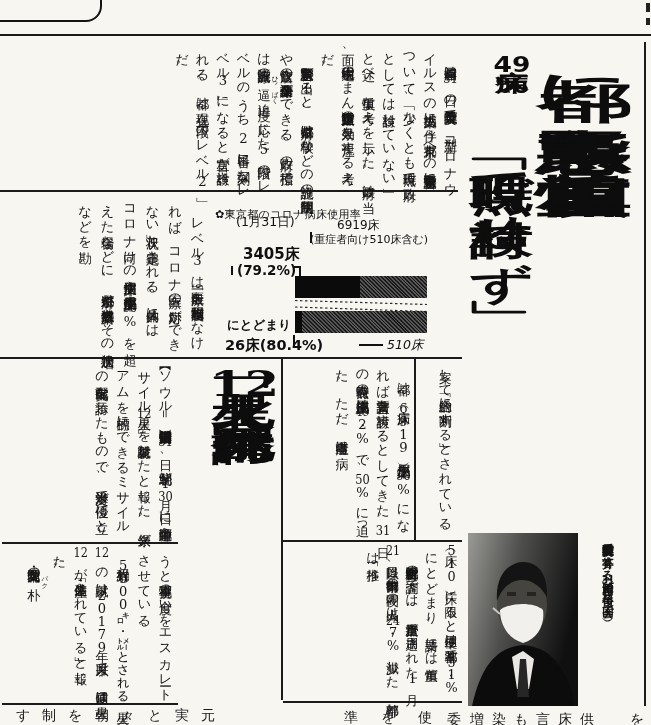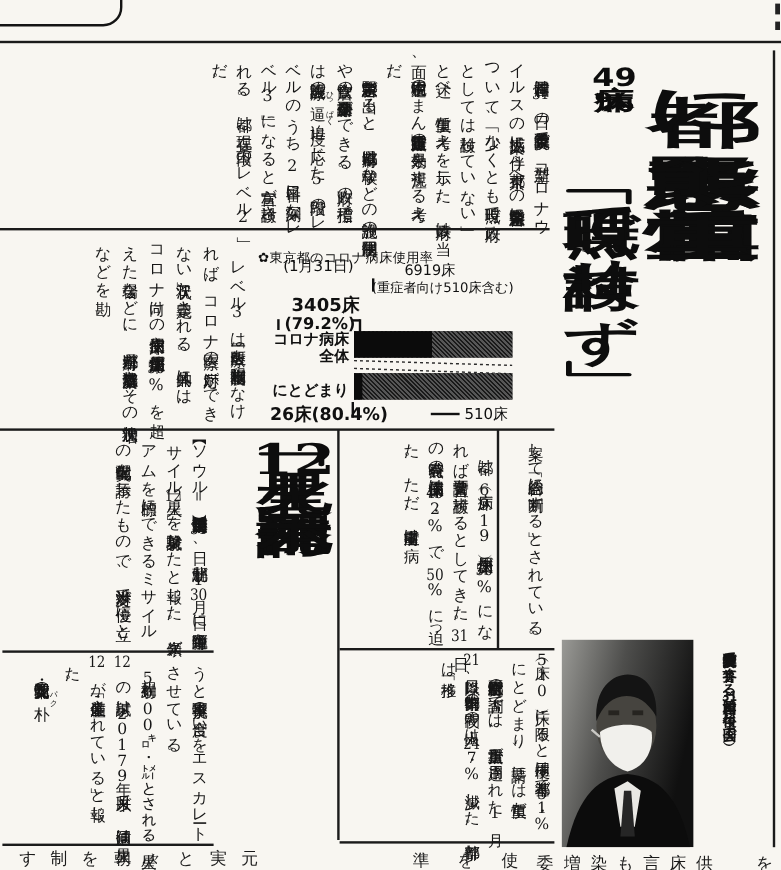--- a/index.html
+++ b/index.html
@@ -45,21 +45,21 @@
   .c-rlabel1{left:0;top:84px;width:78px;text-align:right;font-size:12.5px;font-weight:700;line-height:14px;}
   .c-rlabel1 span{display:block;}
   .c-rlabel2{left:0;top:125px;width:78px;text-align:right;font-size:12.5px;font-weight:700;}
   .c-bar{left:82px;width:132px;height:22px;
      background:repeating-linear-gradient(45deg,#1a1a1a 0 1.2px,#565656 1.2px 2.6px),
                 repeating-linear-gradient(-45deg,#2e2e2e 0 1.6px,#474747 1.6px 3.2px);}
   .c-bar1{top:84px;} .c-bar2{top:119px;}
   .c-fill{left:0;top:0;height:22px;background:#0b0b0b;}
   .c-dots{position:absolute;left:82px;top:106px;}
   .c-sev{left:12px;top:144px;font-size:14.5px;font-weight:800;}
-  .c-total2{left:174px;top:145px;font-size:12.5px;}
+  .c-total2{left:174px;top:145px;font-size:12.5px;font-style:italic;}
   .cbr{background:#111;}
   
   .deco-box{left:-30px;top:-26px;width:128px;height:44px;border:2.5px solid #141414;border-radius:16px;}
   .frag{background:#222;}
   .cut{position:absolute;font-size:14px;color:#1a1a1a;font-family:"DejaVu Serif","Liberation Serif",serif;}
   #photo{left:468px;top:533px;width:110px;height:173px;}
 </style>
 </head>
 <body>
 
@@ -120,24 +120,20 @@
     </div>
     <div class="c-date">(1月31日)</div>
     <div class="c-total1">6919床</div>
     <div class="c-note">(重症者向け510床含む)</div>
     <div class="cbr" style="left:97px;top:40px;width:1.5px;height:11px;"></div>
     <div class="c-used">3405床</div>
     <div class="c-pct1">(79.2%)</div>
     <div class="cbr" style="left:18px;top:74px;width:1.5px;height:9px;"></div>
     <div class="cbr" style="left:86px;top:74px;width:1.5px;height:11px;"></div>
     <div class="cbr" style="left:80px;top:74px;width:7px;height:1.5px;"></div>
-    <div class="c-rlabel1">
-      <span>コロナ病床</span>
-      <span>全体</span>
-    </div>
     <div class="c-bar c-bar1">
       <div class="c-fill" style="width: 49.2%;"></div>
     </div>
     <svg class="c-dots" width="132" height="14">
       <line x1="0" y1="2.5" x2="132" y2="6.5" stroke="#2c2c2c" stroke-width="1.2" stroke-dasharray="2.5 2.5"></line>
       <line x1="0" y1="9" x2="132" y2="13.5" stroke="#2c2c2c" stroke-width="1.2" stroke-dasharray="2.5 2.5"></line>
     </svg>
     <div class="c-bar c-bar2">
       <div class="c-fill" style="width: 5.1%;"></div>
     </div>

